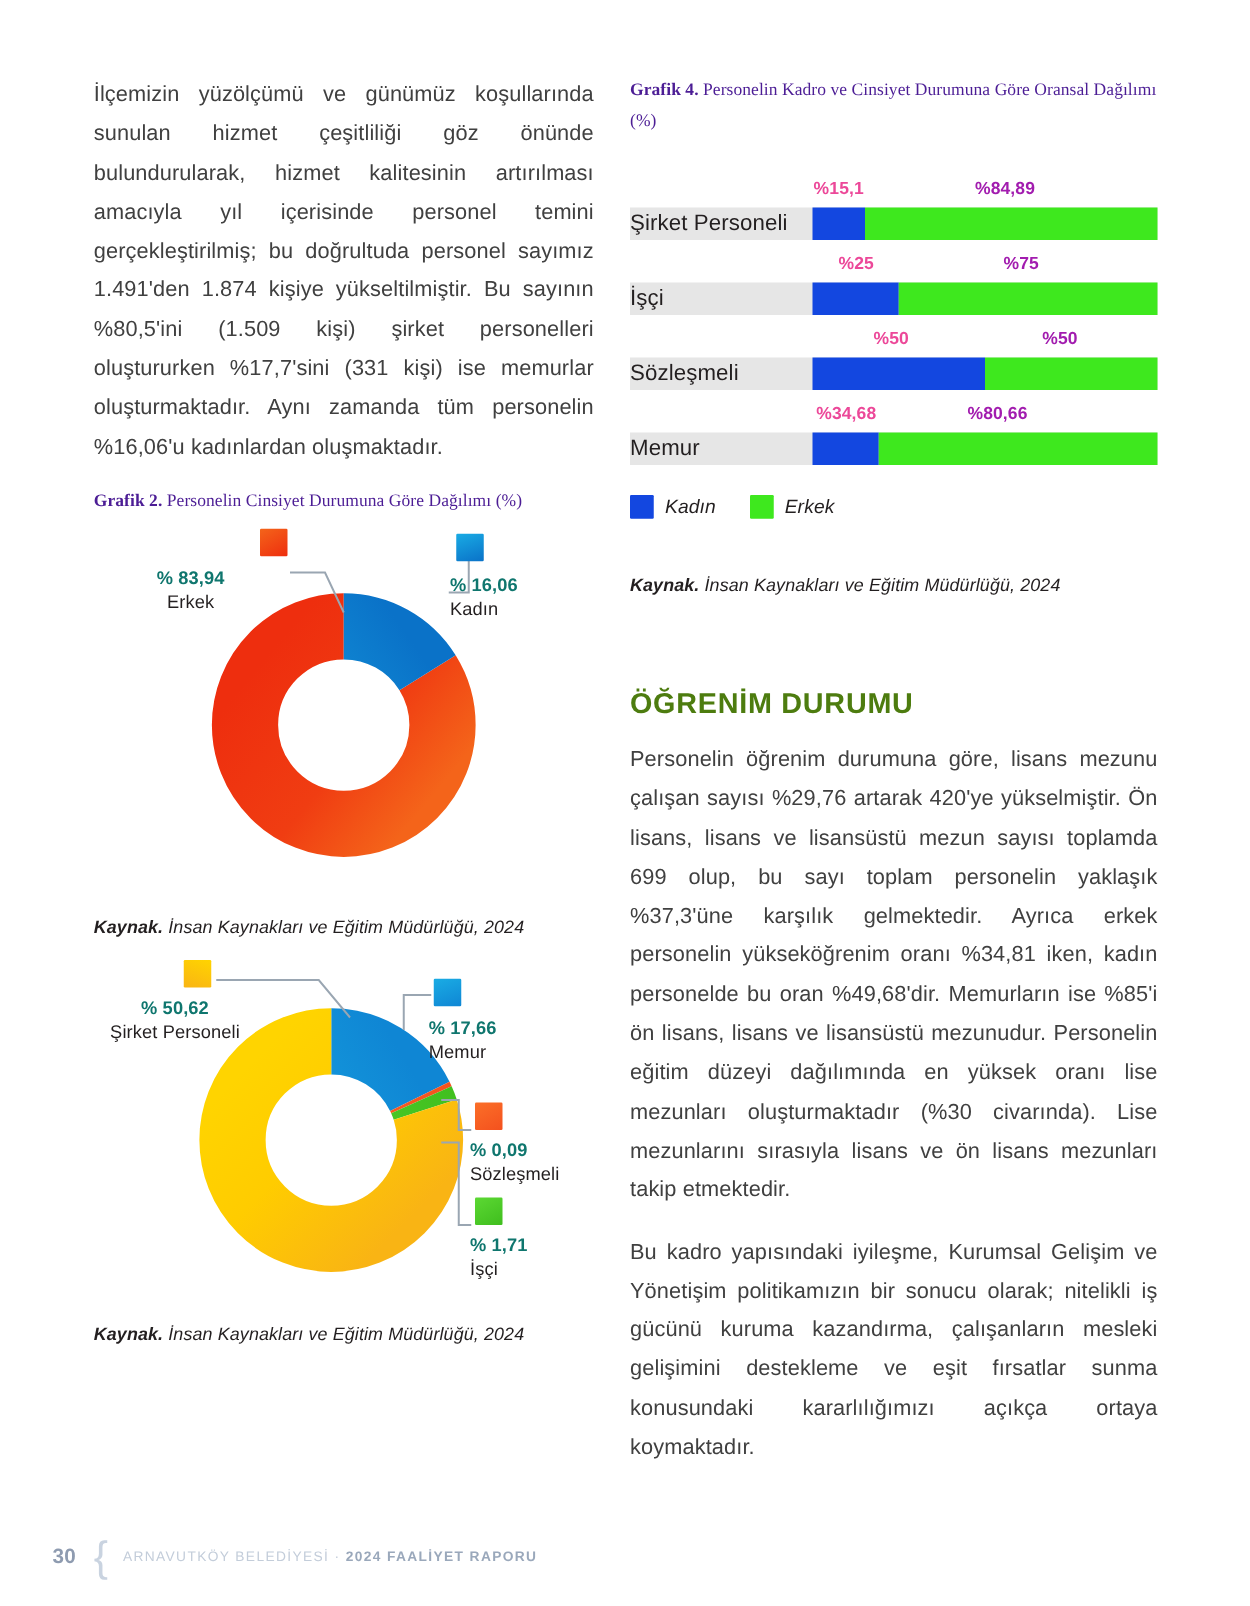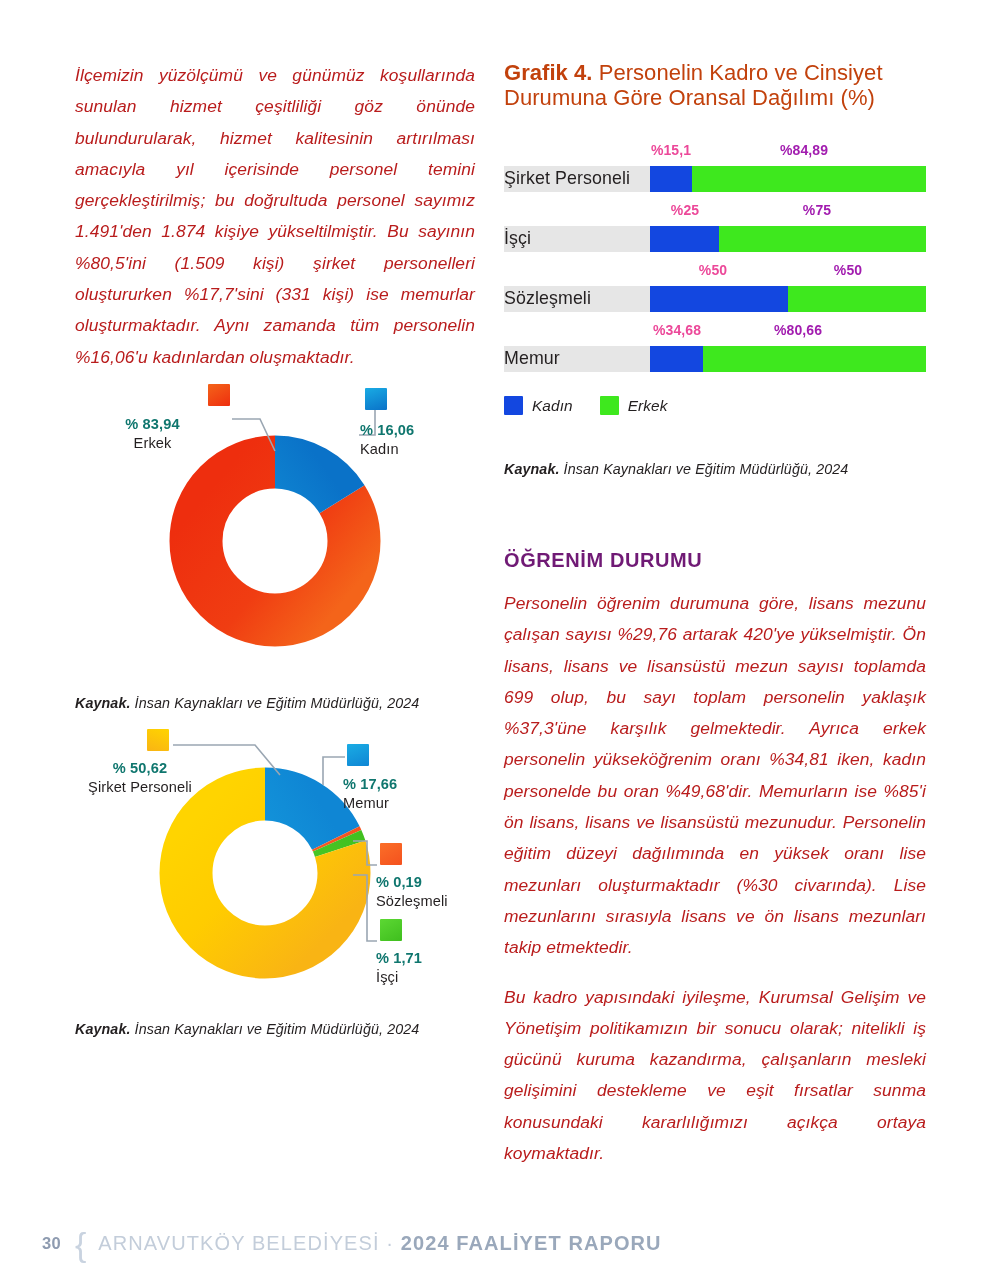--- a/index.html
+++ b/index.html
@@ -34,52 +34,52 @@
     top: 60px;
     width: 422px;
   }
 
   
   .body-par {
     font-size: 17.4px;
     line-height: 31.3px;
     text-align: justify;
     text-justify: inter-word;
-    color: #b91c1c;
+    color: #404040;
     margin: 0 0 16px 0;
     letter-spacing: 0.1px;
-    font-style: italic;
   }
 
   
   .fig-title {
-    font-size: 22px;
+    font-size: 14px;
     line-height: 25px;
-    color: #c2410c;
+    color: #4c1d95;
     margin: 0 0 0 0;
     letter-spacing: 0.05px;
+    font-family: Liberation Serif, serif;
   }
   .fig-title b {
     font-weight: 700;
   }
 
   .source {
     font-size: 14.3px;
     font-style: italic;
     color: #231f20;
     letter-spacing: 0.1px;
   }
   .source b { font-weight: 700; font-style: italic; text-align: center; }
 
   
   .sect-head {
-    font-size: 20px;
+    font-size: 23px;
     font-weight: 700;
     letter-spacing: 0.6px;
-    color: #701a75;
+    color: #4d7c0f;
     margin: 0 0 16px 0;
   }
 
   
   .donut-wrap {
     position: relative;
   }
   .donut-svg { display: block; }
 
   .cl-val {
@@ -188,35 +188,38 @@
     letter-spacing: 0.3px;
   }
   .footer .brace {
     color: #c9d3e0;
     font-size: 34px;
     line-height: 0;
     margin: 0 12px 0 14px;
     font-weight: 300;
   }
   .footer .ftxt {
-    font-size: 20px;
+    font-size: 11px;
     color: #c3cdda;
     letter-spacing: 1.1px;
   }
   .footer .ftxt b { color: #9aa8bb; font-weight: 700; }
 </style>
 </head>
 <body>
 
 <div class="page">
 
   <div class="col-left">
 
     <p class="body-par">İlçemizin yüzölçümü ve günümüz koşullarında sunulan hizmet çeşitliliği göz önünde bulundurularak, hizmet kalitesinin artırılması amacıyla yıl içerisinde personel temini gerçekleştirilmiş; bu doğrultuda personel sayımız 1.491'den 1.874 kişiye yükseltilmiştir. Bu sayının %80,5'ini (1.509 kişi) şirket personelleri oluştururken %17,7'sini (331 kişi) ise memurlar oluşturmaktadır. Aynı zamanda tüm personelin %16,06'u kadınlardan oluşmaktadır.</p>
 
+    <div class="fig-title" style="margin-top:10px;">
+      <b>Grafik 2.</b><span> Personelin Cinsiyet Durumuna Göre Dağılımı (%)</span>
+    </div>
 
     <div class="donut-wrap" style="height:310px; margin-top:14px;">
 
       <svg class="donut-svg" width="400" height="300" viewBox="0 0 400 300">
         <defs>
           <linearGradient id="g2blue" x1="0" y1="0" x2="0.7" y2="1">
             <stop offset="0%" stop-color="#19abe4"></stop>
             <stop offset="100%" stop-color="#0a72c8"></stop>
           </linearGradient>
           <linearGradient id="g2red" x1="0.2" y1="1" x2="0.9" y2="0.15">
@@ -305,21 +308,21 @@
       </div>
 
       <span class="swatch" style="left:272px; top:21px; background:linear-gradient(160deg,#1aace4,#0f86d4);"></span>
       <div class="cl-block" style="left:268px; top:52px; width:130px; text-align:left;">
         <div class="cl-val">% 17,66</div>
         <div class="cl-name">Memur</div>
       </div>
 
       <span class="swatch" style="left:305px; top:120px; background:linear-gradient(150deg,#fb6f28,#f4511e);"></span>
       <div class="cl-block" style="left:301px; top:150px; width:130px; text-align:left;">
-        <div class="cl-val">% 0,19</div>
+        <div class="cl-val">% 0,09</div>
         <div class="cl-name">Sözleşmeli</div>
       </div>
 
       <span class="swatch" style="left:305px; top:196px; background:linear-gradient(150deg,#5cd833,#3fbe1e);"></span>
       <div class="cl-block" style="left:301px; top:226px; width:130px; text-align:left;">
         <div class="cl-val">% 1,71</div>
         <div class="cl-name">İşçi</div>
       </div>
     </div>
 

